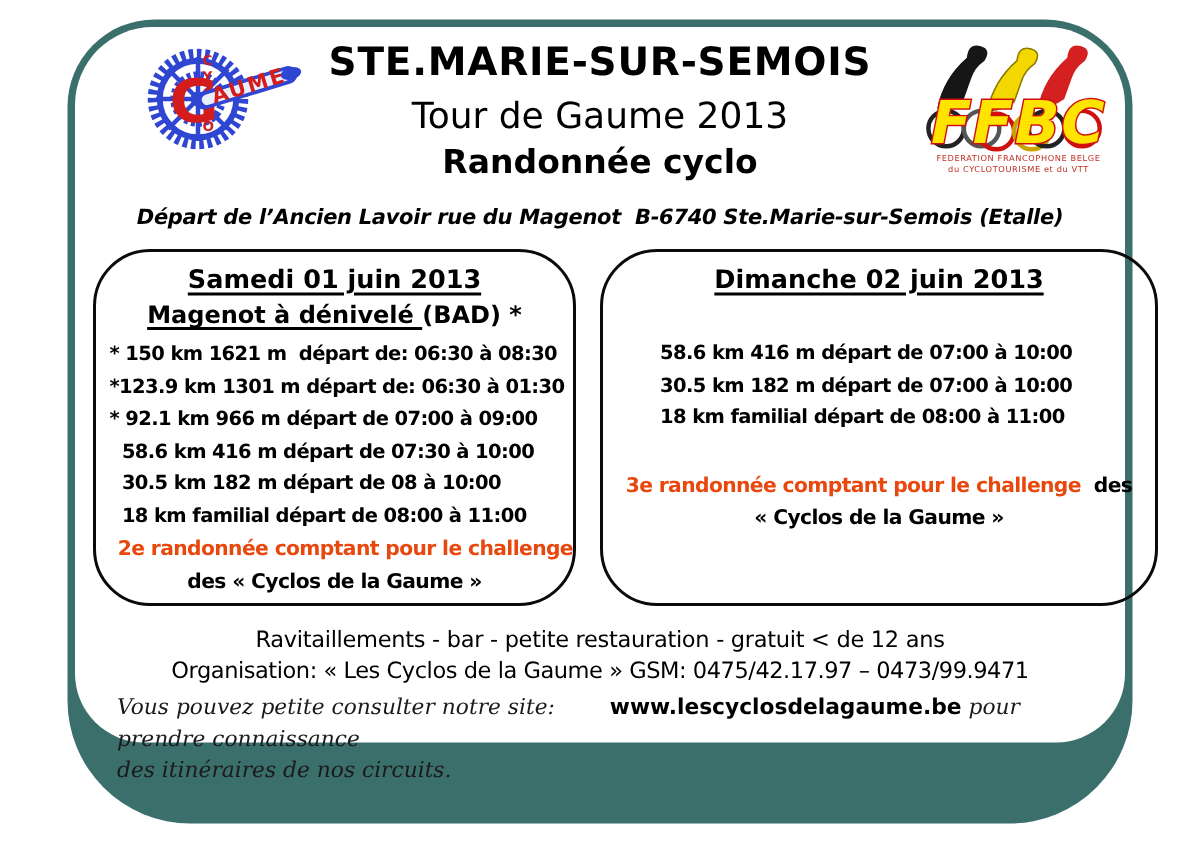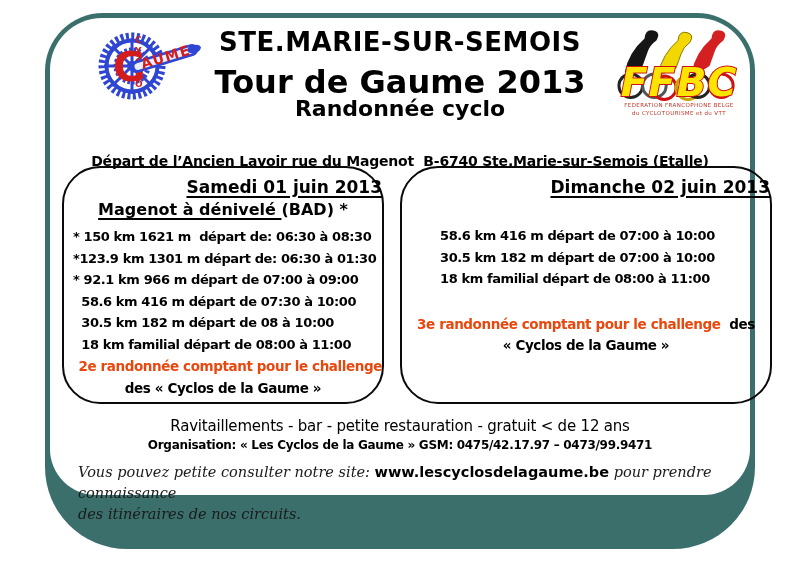--- a/index.html
+++ b/index.html
@@ -5,47 +5,47 @@
   html,body{margin:0;padding:0;background:#ffffff;}
   .page{position:relative;width:800px;height:565px;background:#ffffff;overflow:hidden;
         font-family:"DejaVu Sans","Liberation Sans",sans-serif;color:#000;}
   .frame{position:absolute;left:45px;top:13px;width:710px;height:536px;background:#3b6f6c;
          border-radius:58px 58px 82px 82px;}
   .inner{position:absolute;left:5px;top:5px;width:700px;height:477px;background:#ffffff;
          border-radius:52px 52px 46px 46px;}
   .abs{position:absolute;left:0;right:0;}
   .center{text-align:center;}
   .t1{top:27px;font-size:26px;font-weight:bold;color:#000000;letter-spacing:0.5px;}
-  .t2{top:63px;font-size:32px;font-weight:bold;}
+  .t2{top:63px;font-size:24px;font-weight:normal;}
   .t3{top:96px;font-size:22px;font-weight:bold;}
-  .departure{top:153px;font-size:14px;font-weight:bold;white-space:pre;letter-spacing:-0.2px;}
+  .departure{top:137px;font-size:14px;font-weight:bold;white-space:pre;letter-spacing:-0.2px;font-style:italic;}
   .logo{position:absolute;}
   .logo-left{left:86px;top:26px;width:118px;height:78px;}
   .logo-right{left:615px;top:18px;width:128px;height:100px;}
   .daybox{position:absolute;top:166px;height:238px;border:2px solid #0a0a0a;border-radius:38px;
           box-sizing:border-box;padding-top:8px;}
   .box-left{left:62px;width:322px;}
   .box-right{left:400px;width:372px;}
-  .box-title{font-size:17px;font-weight:bold;text-align:right;line-height:22px;}
+  .box-title{font-size:17px;font-weight:bold;text-align:center;line-height:22px;}
   .box-title u, .ul{text-decoration:underline;text-decoration-thickness:2px;text-underline-offset:3px;}
   .box-sub{font-size:16px;font-weight:bold;text-align:center;line-height:22px;margin-top:1px;white-space:pre;}
   .rows{margin-top:5px;}
   .rows-sat{padding-left:9px;}
   .rows-sun{margin-top:27px;padding-left:38px;}
   .ride{font-size:13px;font-weight:bold;line-height:21.5px;white-space:pre;letter-spacing:-0.4px;}
   .challenge{font-size:13.5px;font-weight:bold;line-height:21.5px;text-align:center;letter-spacing:-0.4px;}
   .challenge-sat{margin-top:1px;}
   .challenge-sun{margin-top:24px;}
   .orange{color:#e8480e;text-align:right;}
   .pre{white-space:pre;}
   .services{top:417px;font-size:15px;font-weight:normal;letter-spacing:-0.2px;}
-  .org{top:438px;font-size:12px;font-weight:bold;letter-spacing:-0.3px;}
+  .org{top:438px;font-size:15px;font-weight:normal;letter-spacing:-0.3px;}
   .note{position:absolute;left:78px;top:462px;width:664px;font-family:"DejaVu Serif","Liberation Serif",serif;
         font-style:italic;font-size:14.5px;line-height:21px;color:#1a1a1a;}
-  .note .site{font-family:"DejaVu Sans","Liberation Sans",sans-serif;font-style:normal;font-weight:bold;color:#000;}
+  .note .site{font-family:"DejaVu Sans","Liberation Sans",sans-serif;font-style:normal;font-weight:bold;color:#000;margin-left:32px;}
   svg text{font-family:"DejaVu Sans","Liberation Sans",sans-serif;}
 </style>
 </head>
 <body>
 
 <div class="page">
   <div class="frame">
     <div class="inner"></div>
   </div>
 

